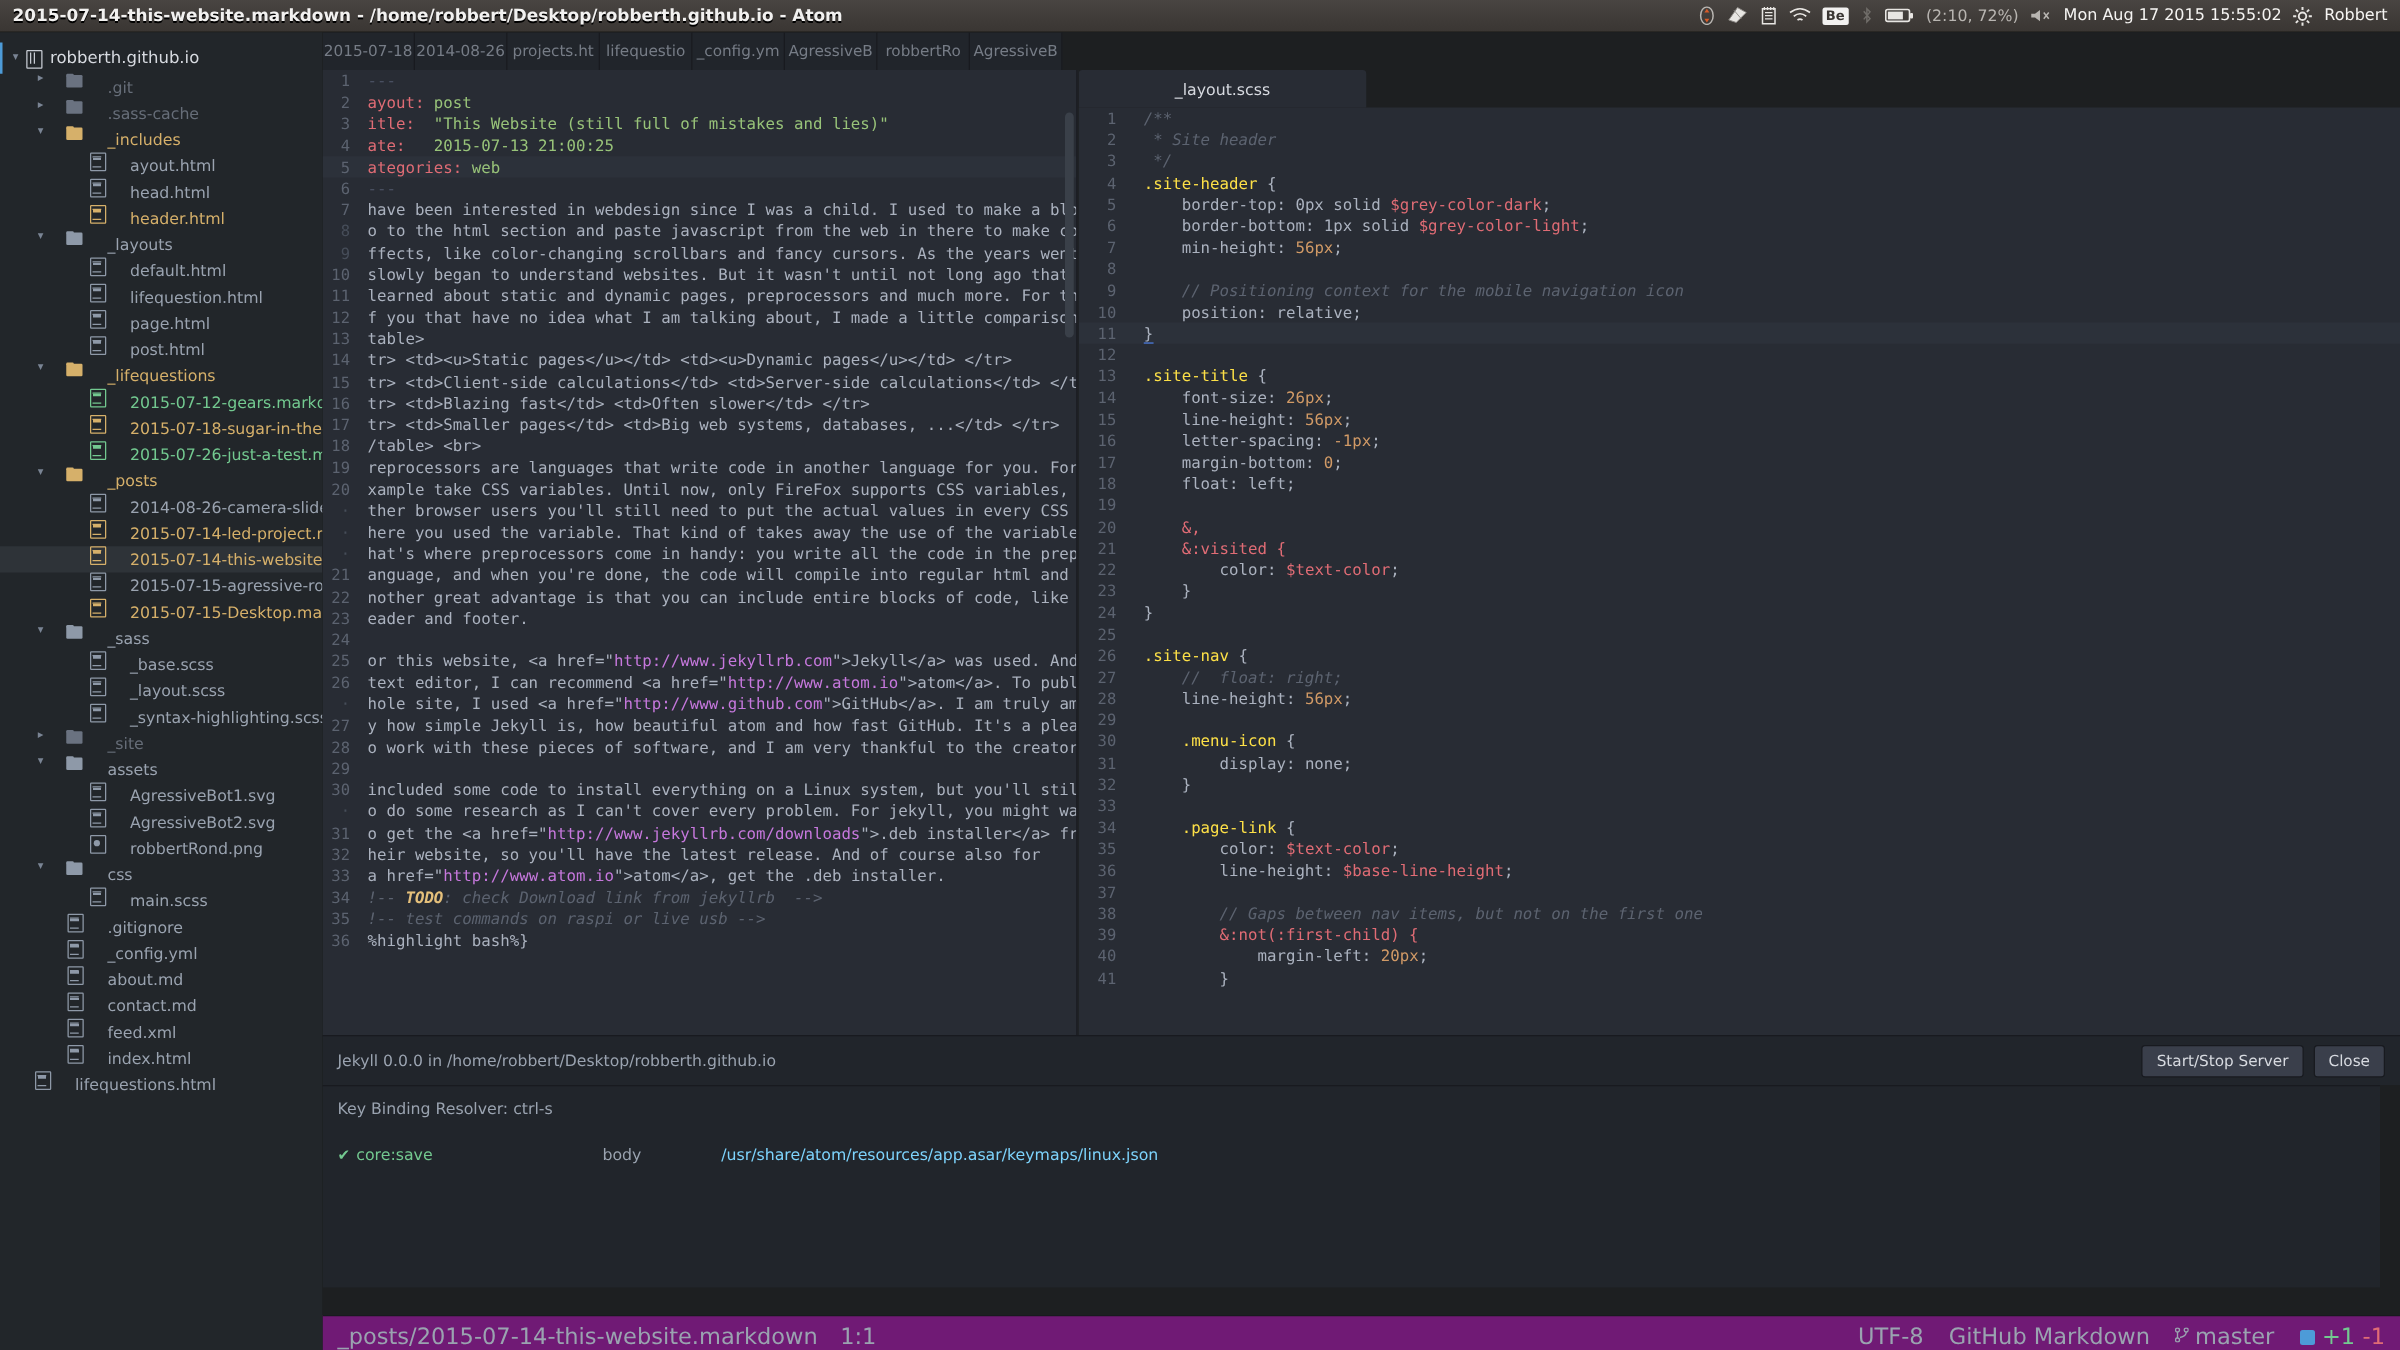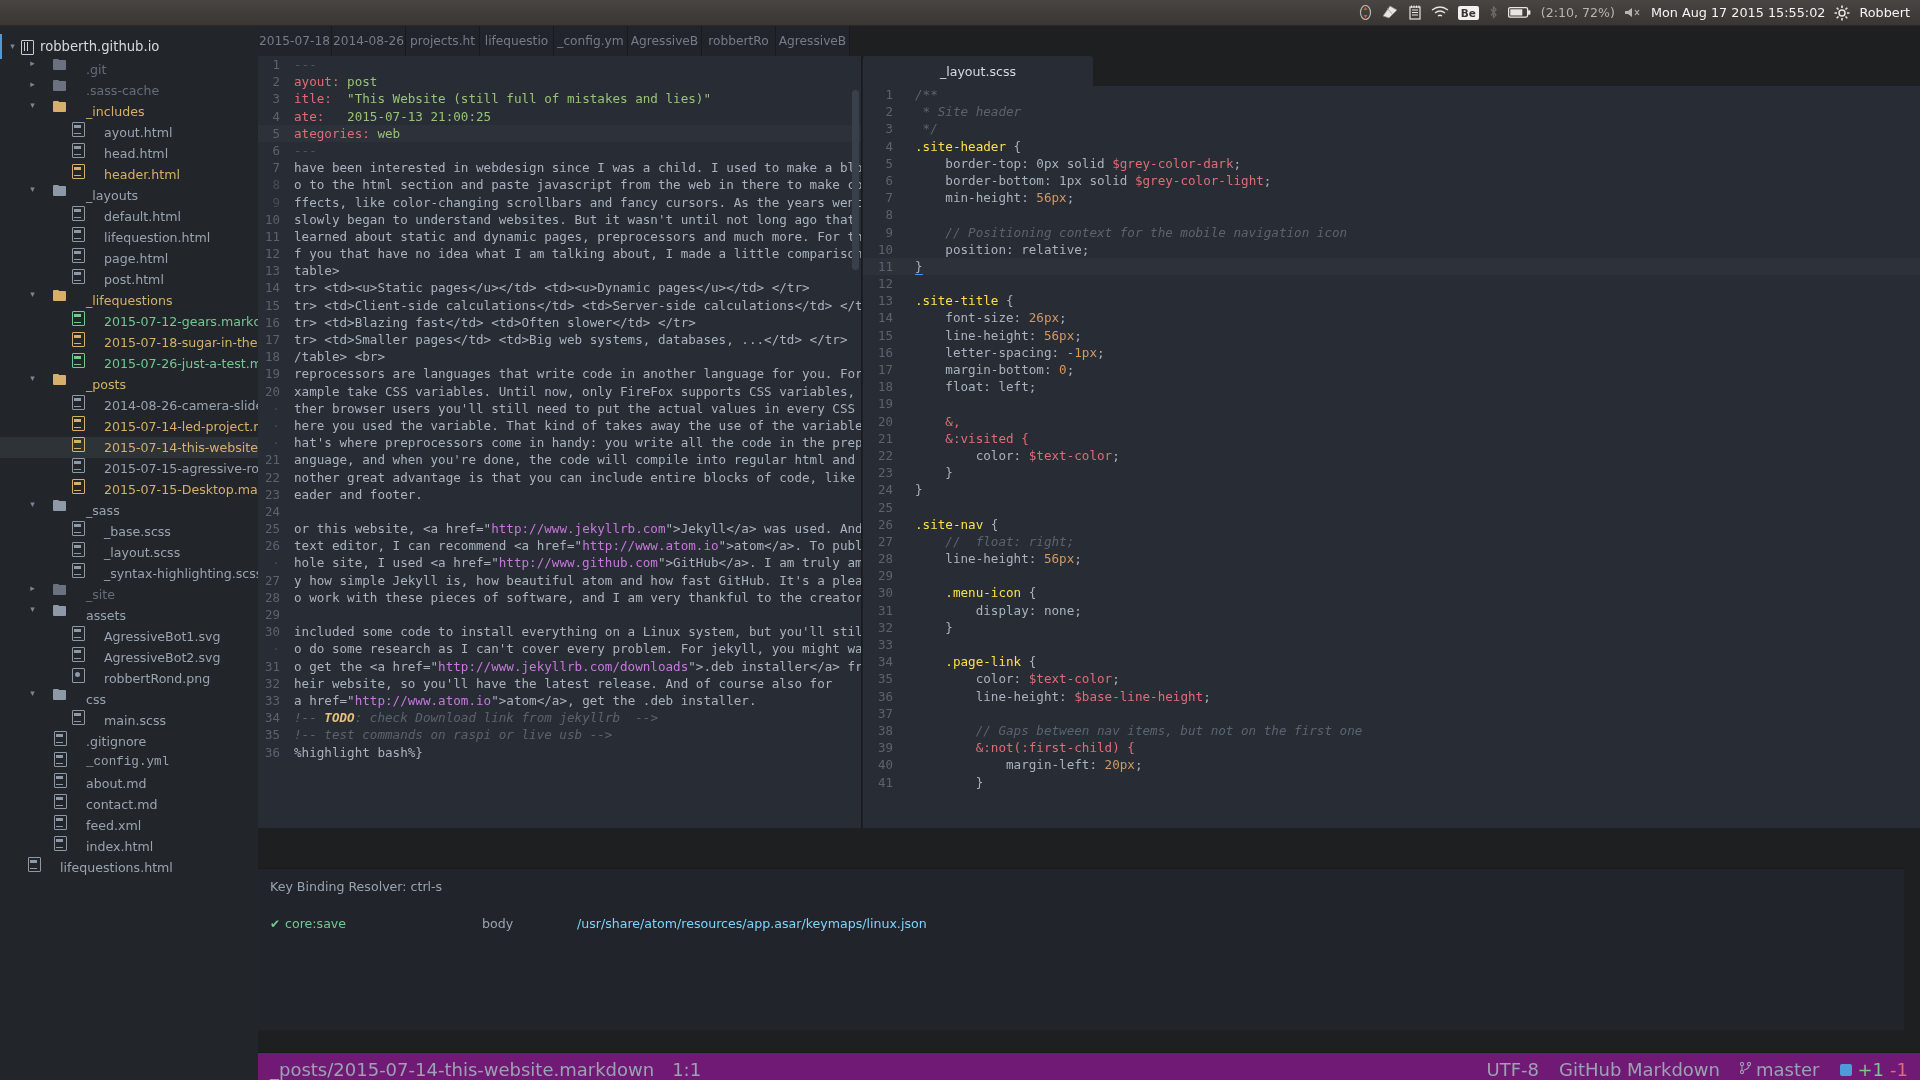--- a/index.html
+++ b/index.html
@@ -225,20 +225,21 @@
   .diff-plus { color: #73c990; }
   .diff-minus { color: #e06c75; }
   .sq { width: 12px; height: 12px; background: #4d9bd8; border-radius: 2px; display:inline-block; }
 </style>
 </head>
 <body>
 
 <div class="app">
 
   <div class="topbar">
+    <div class="win-title">2015-07-14-this-website.markdown - /home/robbert/Desktop/robberth.github.io - Atom</div>
     <div class="tray">
       <span class="tray-item">
         <svg width="13" height="15" viewBox="0 0 13 15">
             <ellipse cx="6.5" cy="7.5" rx="5" ry="7" fill="none" stroke="#b8b5b1" stroke-width="1.2"></ellipse>
             <path d="M6.5 2 L4.5 5 L8.5 5 Z" fill="#d85b28"></path>
             <path d="M6.5 13 L4.5 10 L8.5 10 Z" fill="#d85b28"></path>
           </svg>
       </span>
       <span class="tray-item">
         <svg width="18" height="15" viewBox="0 0 18 15">
@@ -458,21 +459,21 @@
           <div class="tree-row" style="padding-left: 44px;">
             <span class="twisty blank"></span>
             <span class="ficon file "></span>
             <span class="tname norm">main.scss</span>
           </div>
           <div class="tree-row" style="padding-left: 26px;">
             <span class="twisty blank"></span>
             <span class="ficon file "></span>
             <span class="tname norm">.gitignore</span>
           </div>
-          <div class="tree-row" style="padding-left: 26px; font-family: Liberation Mono, monospace;">
+          <div class="tree-row" style="padding-left: 26px;">
             <span class="twisty blank"></span>
             <span class="ficon file "></span>
             <span class="tname norm">_config.yml</span>
           </div>
           <div class="tree-row" style="padding-left: 26px;">
             <span class="twisty blank"></span>
             <span class="ficon file "></span>
             <span class="tname norm">about.md</span>
           </div>
           <div class="tree-row" style="padding-left: 26px;">
@@ -535,20 +536,27 @@
       <div class="pane-right">
         <div class="rtab-strip"></div>
         <div class="rtab">
           <span>_layout.scss</span>
         </div>
         <div class="rbody">
             <div class="code" id="right-code"><div class="ln"><span class="lnum" style="width: 40px; flex-basis: 40px; min-width: 40px;">1</span><span class="ltext" style="padding-left: 12px;"><span class="c-com">/**</span></span></div><div class="ln"><span class="lnum" style="width: 40px; flex-basis: 40px; min-width: 40px;">2</span><span class="ltext" style="padding-left: 12px;"><span class="c-com"> * Site header</span></span></div><div class="ln"><span class="lnum" style="width: 40px; flex-basis: 40px; min-width: 40px;">3</span><span class="ltext" style="padding-left: 12px;"><span class="c-com"> */</span></span></div><div class="ln"><span class="lnum" style="width: 40px; flex-basis: 40px; min-width: 40px;">4</span><span class="ltext" style="padding-left: 12px;"><span class="c-sel">.site-header</span><span class="c-punc"> {</span></span></div><div class="ln"><span class="lnum" style="width: 40px; flex-basis: 40px; min-width: 40px;">5</span><span class="ltext" style="padding-left: 12px;"><span class="c-prop">    border-top</span><span class="c-punc">:</span><span class="c-txt"> 0px solid </span><span class="c-var">$grey-color-dark</span><span class="c-punc">;</span></span></div><div class="ln"><span class="lnum" style="width: 40px; flex-basis: 40px; min-width: 40px;">6</span><span class="ltext" style="padding-left: 12px;"><span class="c-prop">    border-bottom</span><span class="c-punc">:</span><span class="c-txt"> 1px solid </span><span class="c-var">$grey-color-light</span><span class="c-punc">;</span></span></div><div class="ln"><span class="lnum" style="width: 40px; flex-basis: 40px; min-width: 40px;">7</span><span class="ltext" style="padding-left: 12px;"><span class="c-prop">    min-height</span><span class="c-punc">:</span><span class="c-txt"> </span><span class="c-num">56px</span><span class="c-txt">;</span></span></div><div class="ln"><span class="lnum" style="width: 40px; flex-basis: 40px; min-width: 40px;">8</span><span class="ltext" style="padding-left: 12px;"></span></div><div class="ln"><span class="lnum" style="width: 40px; flex-basis: 40px; min-width: 40px;">9</span><span class="ltext" style="padding-left: 12px;"><span class="c-com">    // Positioning context for the mobile navigation icon</span></span></div><div class="ln"><span class="lnum" style="width: 40px; flex-basis: 40px; min-width: 40px;">10</span><span class="ltext" style="padding-left: 12px;"><span class="c-prop">    position</span><span class="c-punc">:</span><span class="c-txt"> relative;</span></span></div><div class="ln cur"><span class="lnum" style="width: 40px; flex-basis: 40px; min-width: 40px;">11</span><span class="ltext" style="padding-left: 12px;"><span class="c-punc cursor-box">}</span></span></div><div class="ln"><span class="lnum" style="width: 40px; flex-basis: 40px; min-width: 40px;">12</span><span class="ltext" style="padding-left: 12px;"></span></div><div class="ln"><span class="lnum" style="width: 40px; flex-basis: 40px; min-width: 40px;">13</span><span class="ltext" style="padding-left: 12px;"><span class="c-sel">.site-title</span><span class="c-punc"> {</span></span></div><div class="ln"><span class="lnum" style="width: 40px; flex-basis: 40px; min-width: 40px;">14</span><span class="ltext" style="padding-left: 12px;"><span class="c-prop">    font-size</span><span class="c-punc">:</span><span class="c-txt"> </span><span class="c-num">26px</span><span class="c-txt">;</span></span></div><div class="ln"><span class="lnum" style="width: 40px; flex-basis: 40px; min-width: 40px;">15</span><span class="ltext" style="padding-left: 12px;"><span class="c-prop">    line-height</span><span class="c-punc">:</span><span class="c-txt"> </span><span class="c-num">56px</span><span class="c-txt">;</span></span></div><div class="ln"><span class="lnum" style="width: 40px; flex-basis: 40px; min-width: 40px;">16</span><span class="ltext" style="padding-left: 12px;"><span class="c-prop">    letter-spacing</span><span class="c-punc">:</span><span class="c-txt"> </span><span class="c-num">-1px</span><span class="c-txt">;</span></span></div><div class="ln"><span class="lnum" style="width: 40px; flex-basis: 40px; min-width: 40px;">17</span><span class="ltext" style="padding-left: 12px;"><span class="c-prop">    margin-bottom</span><span class="c-punc">:</span><span class="c-txt"> </span><span class="c-num">0</span><span class="c-txt">;</span></span></div><div class="ln"><span class="lnum" style="width: 40px; flex-basis: 40px; min-width: 40px;">18</span><span class="ltext" style="padding-left: 12px;"><span class="c-prop">    float</span><span class="c-punc">:</span><span class="c-txt"> left;</span></span></div><div class="ln"><span class="lnum" style="width: 40px; flex-basis: 40px; min-width: 40px;">19</span><span class="ltext" style="padding-left: 12px;"></span></div><div class="ln"><span class="lnum" style="width: 40px; flex-basis: 40px; min-width: 40px;">20</span><span class="ltext" style="padding-left: 12px;"><span class="c-var">    &amp;,</span></span></div><div class="ln"><span class="lnum" style="width: 40px; flex-basis: 40px; min-width: 40px;">21</span><span class="ltext" style="padding-left: 12px;"><span class="c-var">    &amp;:visited {</span></span></div><div class="ln"><span class="lnum" style="width: 40px; flex-basis: 40px; min-width: 40px;">22</span><span class="ltext" style="padding-left: 12px;"><span class="c-prop">        color</span><span class="c-punc">:</span><span class="c-txt"> </span><span class="c-var">$text-color</span><span class="c-punc">;</span></span></div><div class="ln"><span class="lnum" style="width: 40px; flex-basis: 40px; min-width: 40px;">23</span><span class="ltext" style="padding-left: 12px;"><span class="c-punc">    }</span></span></div><div class="ln"><span class="lnum" style="width: 40px; flex-basis: 40px; min-width: 40px;">24</span><span class="ltext" style="padding-left: 12px;"><span class="c-punc">}</span></span></div><div class="ln"><span class="lnum" style="width: 40px; flex-basis: 40px; min-width: 40px;">25</span><span class="ltext" style="padding-left: 12px;"></span></div><div class="ln"><span class="lnum" style="width: 40px; flex-basis: 40px; min-width: 40px;">26</span><span class="ltext" style="padding-left: 12px;"><span class="c-sel">.site-nav</span><span class="c-punc"> {</span></span></div><div class="ln"><span class="lnum" style="width: 40px; flex-basis: 40px; min-width: 40px;">27</span><span class="ltext" style="padding-left: 12px;"><span class="c-com">    //  float: right;</span></span></div><div class="ln"><span class="lnum" style="width: 40px; flex-basis: 40px; min-width: 40px;">28</span><span class="ltext" style="padding-left: 12px;"><span class="c-prop">    line-height</span><span class="c-punc">:</span><span class="c-txt"> </span><span class="c-num">56px</span><span class="c-txt">;</span></span></div><div class="ln"><span class="lnum" style="width: 40px; flex-basis: 40px; min-width: 40px;">29</span><span class="ltext" style="padding-left: 12px;"></span></div><div class="ln"><span class="lnum" style="width: 40px; flex-basis: 40px; min-width: 40px;">30</span><span class="ltext" style="padding-left: 12px;"><span class="c-sel">    .menu-icon</span><span class="c-punc"> {</span></span></div><div class="ln"><span class="lnum" style="width: 40px; flex-basis: 40px; min-width: 40px;">31</span><span class="ltext" style="padding-left: 12px;"><span class="c-prop">        display</span><span class="c-punc">:</span><span class="c-txt"> none;</span></span></div><div class="ln"><span class="lnum" style="width: 40px; flex-basis: 40px; min-width: 40px;">32</span><span class="ltext" style="padding-left: 12px;"><span class="c-punc">    }</span></span></div><div class="ln"><span class="lnum" style="width: 40px; flex-basis: 40px; min-width: 40px;">33</span><span class="ltext" style="padding-left: 12px;"></span></div><div class="ln"><span class="lnum" style="width: 40px; flex-basis: 40px; min-width: 40px;">34</span><span class="ltext" style="padding-left: 12px;"><span class="c-sel">    .page-link</span><span class="c-punc"> {</span></span></div><div class="ln"><span class="lnum" style="width: 40px; flex-basis: 40px; min-width: 40px;">35</span><span class="ltext" style="padding-left: 12px;"><span class="c-prop">        color</span><span class="c-punc">:</span><span class="c-txt"> </span><span class="c-var">$text-color</span><span class="c-punc">;</span></span></div><div class="ln"><span class="lnum" style="width: 40px; flex-basis: 40px; min-width: 40px;">36</span><span class="ltext" style="padding-left: 12px;"><span class="c-prop">        line-height</span><span class="c-punc">:</span><span class="c-txt"> </span><span class="c-var">$base-line-height</span><span class="c-punc">;</span></span></div><div class="ln"><span class="lnum" style="width: 40px; flex-basis: 40px; min-width: 40px;">37</span><span class="ltext" style="padding-left: 12px;"></span></div><div class="ln"><span class="lnum" style="width: 40px; flex-basis: 40px; min-width: 40px;">38</span><span class="ltext" style="padding-left: 12px;"><span class="c-com">        // Gaps between nav items, but not on the first one</span></span></div><div class="ln"><span class="lnum" style="width: 40px; flex-basis: 40px; min-width: 40px;">39</span><span class="ltext" style="padding-left: 12px;"><span class="c-var">        &amp;:not(:first-child) {</span></span></div><div class="ln"><span class="lnum" style="width: 40px; flex-basis: 40px; min-width: 40px;">40</span><span class="ltext" style="padding-left: 12px;"><span class="c-prop">            margin-left</span><span class="c-punc">:</span><span class="c-txt"> </span><span class="c-num">20px</span><span class="c-txt">;</span></span></div><div class="ln"><span class="lnum" style="width: 40px; flex-basis: 40px; min-width: 40px;">41</span><span class="ltext" style="padding-left: 12px;"><span class="c-punc">        }</span></span></div></div>
           </div>
       </div>
 
+      <div class="serverpanel">
+        <span class="server-text">Jekyll 0.0.0 in /home/robbert/Desktop/robberth.github.io</span>
+        <span class="server-btns">
+          <span class="btn">Start/Stop Server</span>
+          <span class="btn">Close</span>
+        </span>
+      </div>
 
       <div class="kbr">
         <div class="kbr-title">Key Binding Resolver: ctrl-s</div>
         <div class="kbr-row">
           <span class="kbr-cmd">
             <span class="kbr-check">✔</span>
             <span>core:save</span>
           </span>
           <span class="kbr-sel">body</span>
           <span class="kbr-src">/usr/share/atom/resources/app.asar/keymaps/linux.json</span>

